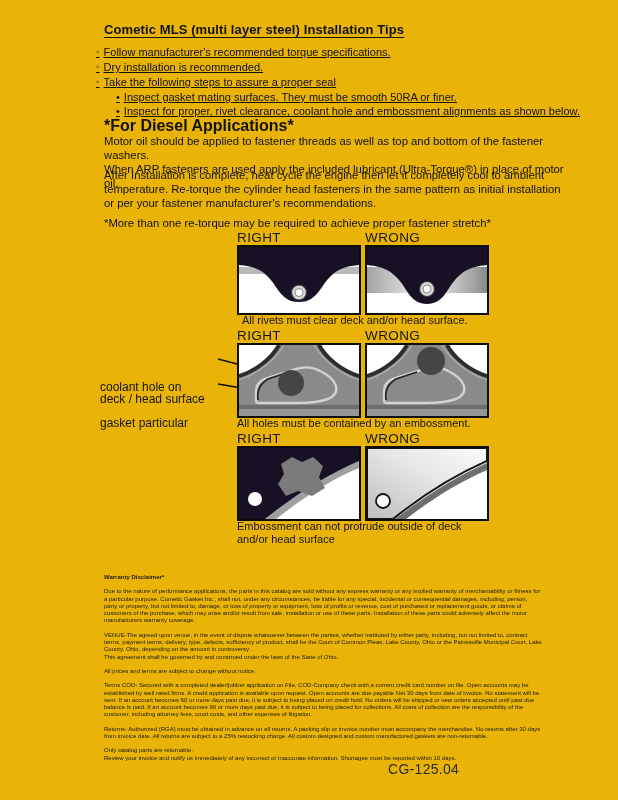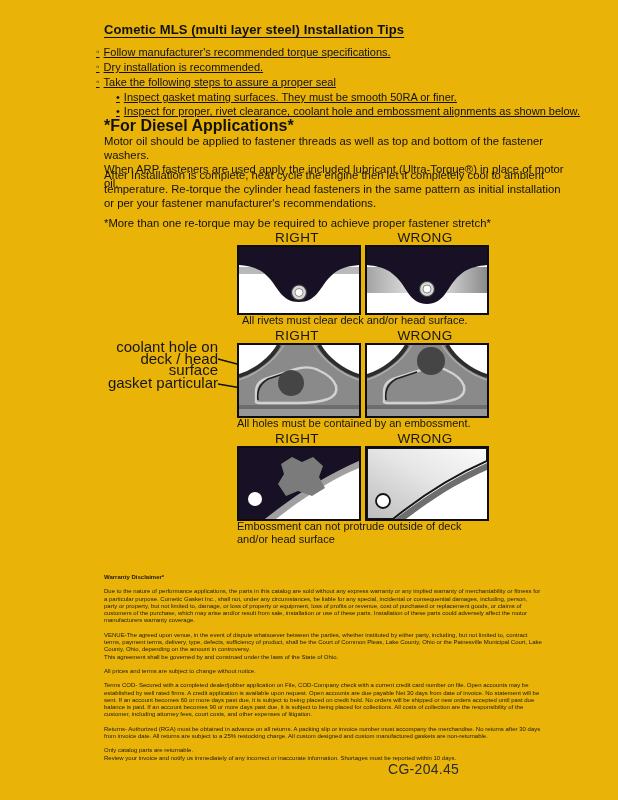--- a/index.html
+++ b/index.html
@@ -16,25 +16,25 @@
   .bullets{left:96px;top:45px;font-size:11px;line-height:14px;width:470px;text-decoration:underline;}
   .b1,.b2{white-space:nowrap;}
   .b1::before{content:"◦";margin-right:4px;font-size:10px;position:relative;top:-1px;}
   .b2{padding-left:20px;}
   .b2::before{content:"•";margin-right:4px;}
   .diesel-heading{left:104px;top:117px;font-size:16px;font-weight:bold;}
   .para{left:104px;font-size:11.3px;line-height:14px;white-space:pre-line;width:470px;}
   .p1{top:134px;}
   .p2{top:168px;}
   .note{top:216px;}
-  .diag-label{font-size:13.5px;letter-spacing:0.4px;text-align:center;width:120px;color:#151515;}
+  .diag-label{font-size:13.5px;letter-spacing:0.4px;text-align:left;width:120px;color:#151515;}
   .panel{border:2px solid #0d0d0d;width:120px;background:#fff;}
   .panel svg{display:block;}
   .caption{font-size:11px;color:#151515;white-space:pre-line;line-height:12.5px;}
-  .ann-label{font-size:15px;text-align:right;width:118px;line-height:11.5px;white-space:pre-line;color:#151515;}
+  .ann-label{font-size:12px;width:118px;line-height:11.5px;white-space:pre-line;color:#151515;margin-top:41px;}
   .legal{left:104px;top:574px;width:438px;font-size:6px;line-height:7.3px;color:#1a1a1a;}
   .legal p{margin:0 0 7px 0;}
   .legal .tight{margin:0;}
   .legal-title{font-weight:bold;}
   .doc-number{left:388px;top:761px;font-size:14px;color:#2b2b2b;letter-spacing:0.3px;}
 </style>
 </head>
 <body>
 
 <div class="page">
@@ -179,15 +179,15 @@
     </p>
     <p>All prices and terms are subject to change without notice.</p>
     <p>Terms COD- Secured with a completed dealer/jobber application on File, COD-Company check with a current credit card number on file.  Open accounts may be established by well rated firms.  A credit application is available upon request.  Open accounts are due payable Net 30 days from date of invoice.  No statement will be sent.  If an account becomes 60 or more days past due, it is subject to being placed on credit hold.  No orders will be shipped or new orders accepted until past due balance is paid.  If an account becomes 90 or more days past due, it is subject to being placed for collections.  All costs of collection are the responsibility of the customer, including attorney fees, court costs, and other expenses of litigation.</p>
     <p>Returns- Authorized (RGA) must be obtained in advance on all returns.  A packing slip or invoice number must accompany the merchandise.  No returns after 30 days from invoice date.  All returns are subject to a 25% restocking charge.  All custom designed and custom manufactured gaskets are non-returnable.</p>
     <p class="tight">
       <span style="display:block;">Only catalog parts are returnable.</span>
       <span style="display:block;">Review your invoice and notify us immediately of any incorrect or inaccurate information.  Shortages must be reported within 10 days.</span>
     </p>
   </div>
 
-  <div class="abs doc-number">CG-204.45</div>
+  <div class="abs doc-number">CG-125.04</div>
 
 </div>
 
 </body></html>

